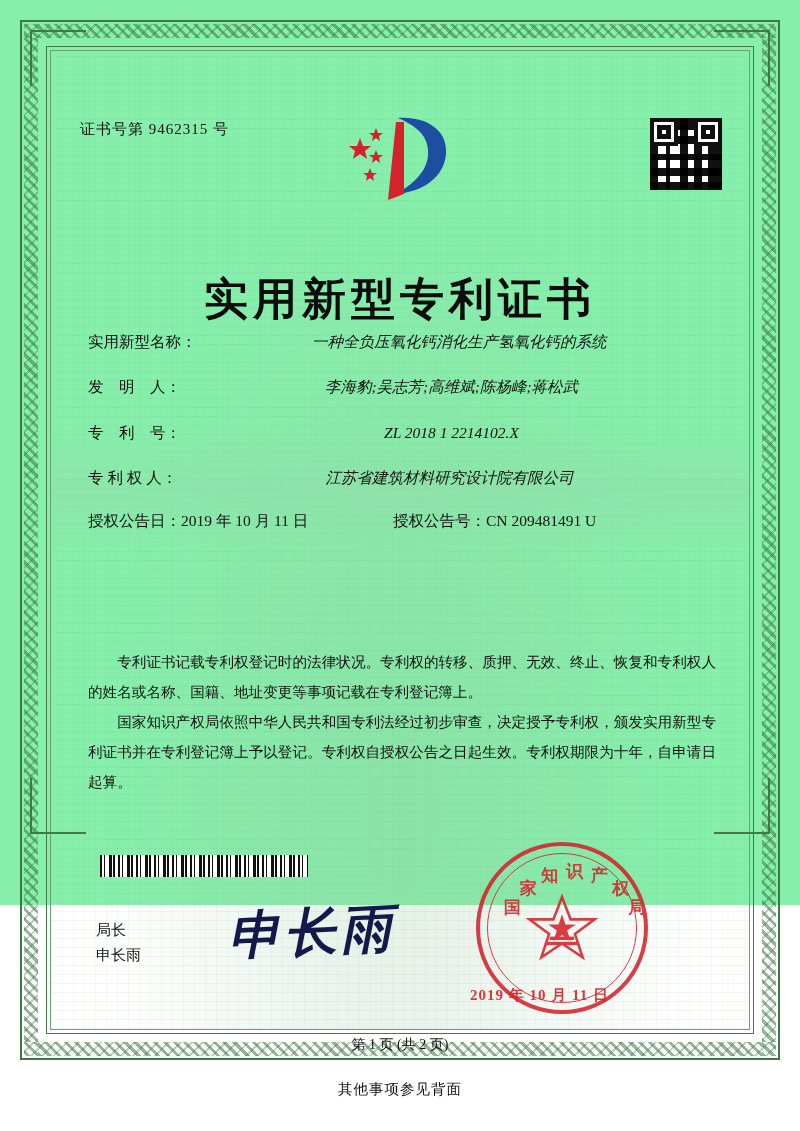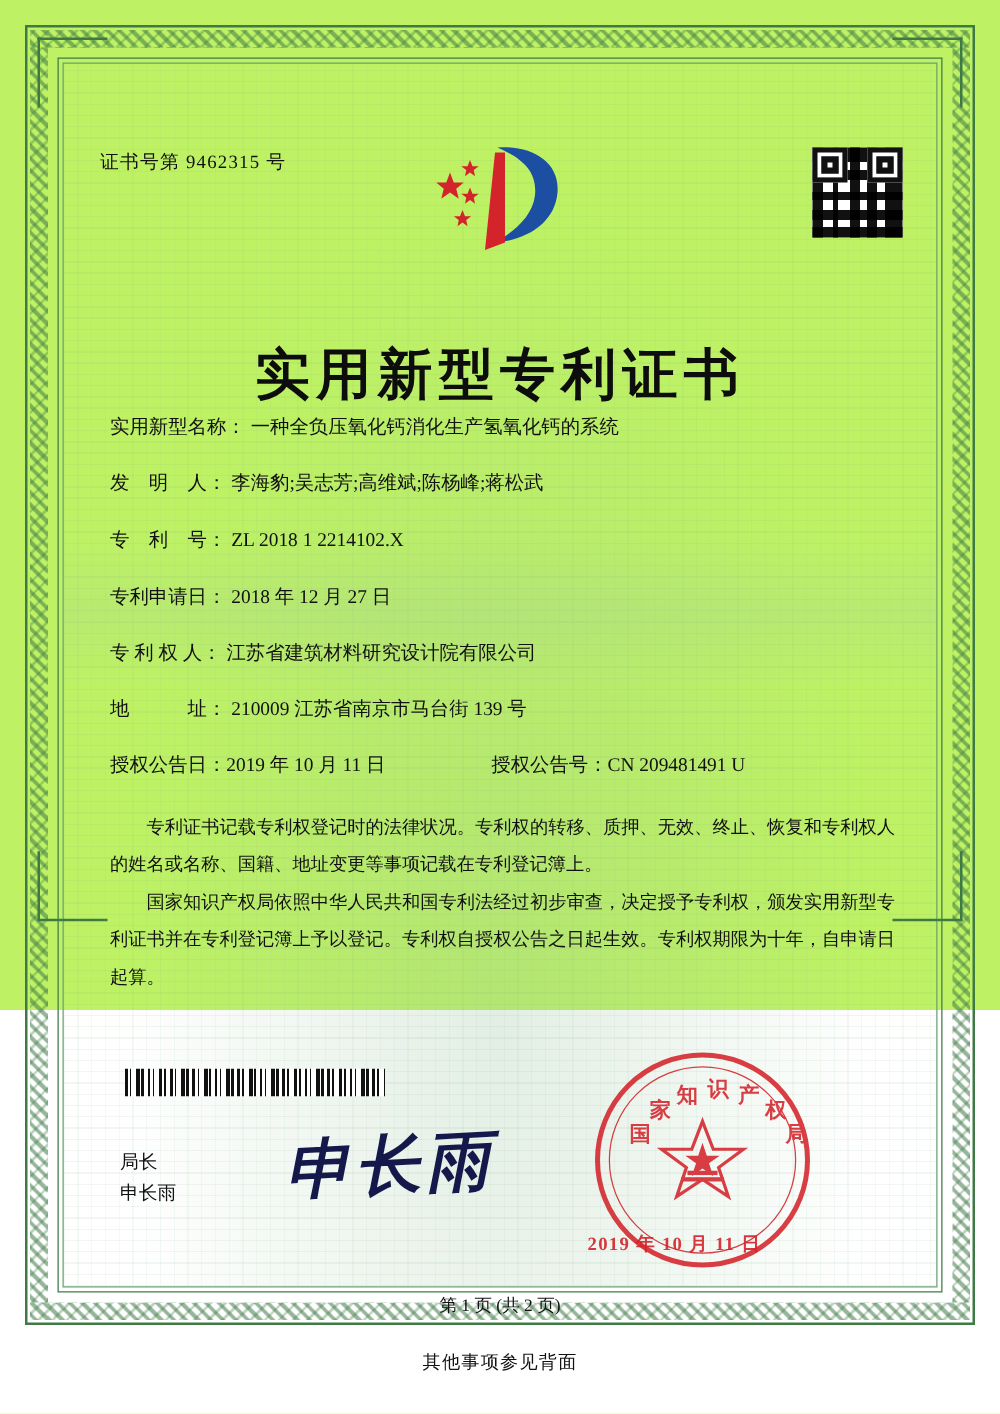--- a/index.html
+++ b/index.html
@@ -11,22 +11,22 @@
     height: 1131px;
     background: #ffffff;
     font-family: "Liberation Serif", "DejaVu Serif", serif;
     color: #1a1a1a;
     overflow: hidden;
   }
 
   .page {
     position: relative;
     width: 800px;
-    height: 808px;
-    background: #bef264;
+    height: 905px;
+    background: #86efac;
   }
 
   
   .frame-outer {
     position: absolute;
     left: 20px;
     top: 20px;
     width: 760px;
     height: 1040px;
     border: 2px solid #3f7a46;
@@ -166,27 +166,29 @@
     top: 330px;
     width: 630px;
     font-size: 15.5px;
     color: #111;
   }
   .row {
     display: flex;
     align-items: baseline;
     margin-bottom: 22px;
     line-height: 1.5;
+    text-align: center;
   }
   .row .lbl {
     white-space: nowrap;
     margin-right: 4px;
   }
   .row .val {
     flex: 1;
+    font-style: italic;
   }
   .row-split {
     display: flex;
     align-items: baseline;
     margin-bottom: 18px;
   }
   .row-split .half {
     display: flex;
     align-items: baseline;
   }
@@ -354,34 +356,26 @@
     <div class="row">
       <span class="lbl">发　明　人：</span>
       <span class="val">李海豹;吴志芳;高维斌;陈杨峰;蒋松武</span>
     </div>
 
     <div class="row">
       <span class="lbl">专　利　号：</span>
       <span class="val">ZL 2018 1 2214102.X</span>
     </div>
 
-    <div class="row">
-      <span class="lbl">专利申请日：</span>
-      <span class="val">2018 年 12 月 27 日</span>
-    </div>
 
     <div class="row">
       <span class="lbl">专 利 权 人：</span>
       <span class="val">江苏省建筑材料研究设计院有限公司</span>
     </div>
 
-    <div class="row">
-      <span class="lbl">地　　　址：</span>
-      <span class="val">210009 江苏省南京市马台街 139 号</span>
-    </div>
 
     <div class="row-split">
       <div class="half first">
         <span class="lbl">授权公告日：</span>
         <span class="val">2019 年 10 月 11 日</span>
       </div>
       <div class="half">
         <span class="lbl">授权公告号：</span>
         <span class="val">CN 209481491 U</span>
       </div>

